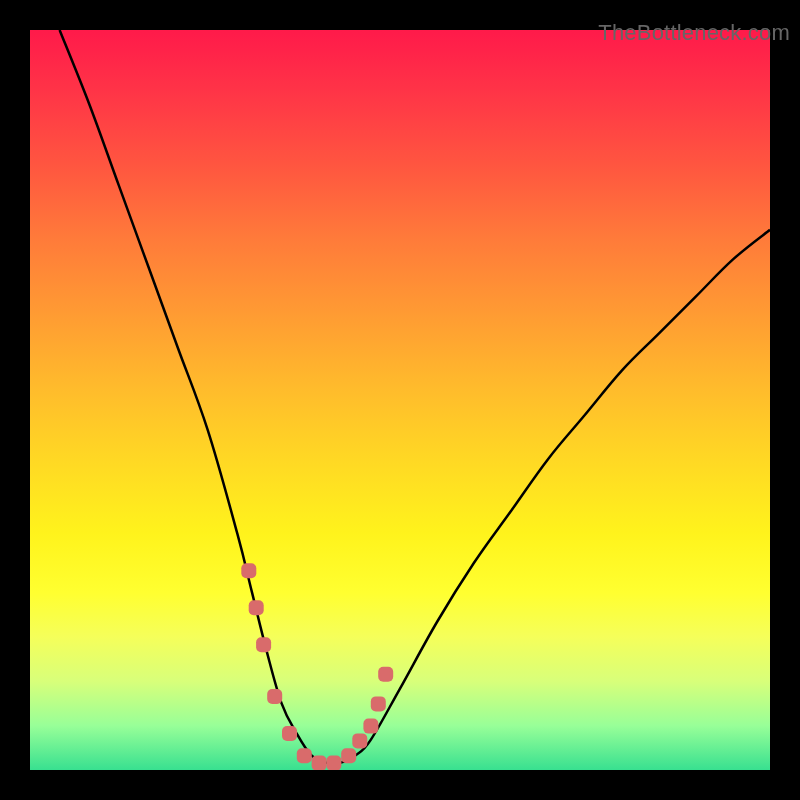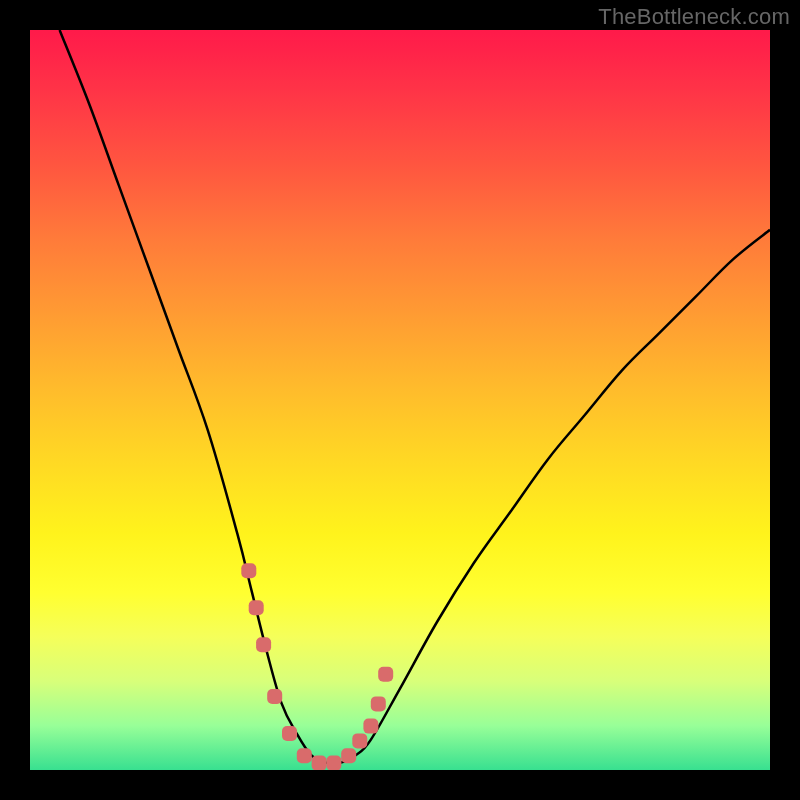--- a/index.html
+++ b/index.html
@@ -37,21 +37,21 @@
       #ffff30 76%,
       #f5ff5a 82%,
       #d8ff7a 88%,
       #98ff98 94%,
       #38e090 100%
     );
     overflow: hidden;
   }
   .watermark {
     position: absolute;
-    top: 4px;
+    top: 20px;
     right: 10px;
     color: #666;
     font-size: 22px;
     font-weight: 500;
     letter-spacing: 0.2px;
     z-index: 5;
   }
   svg.curve {
     position: absolute;
     top: 0;

